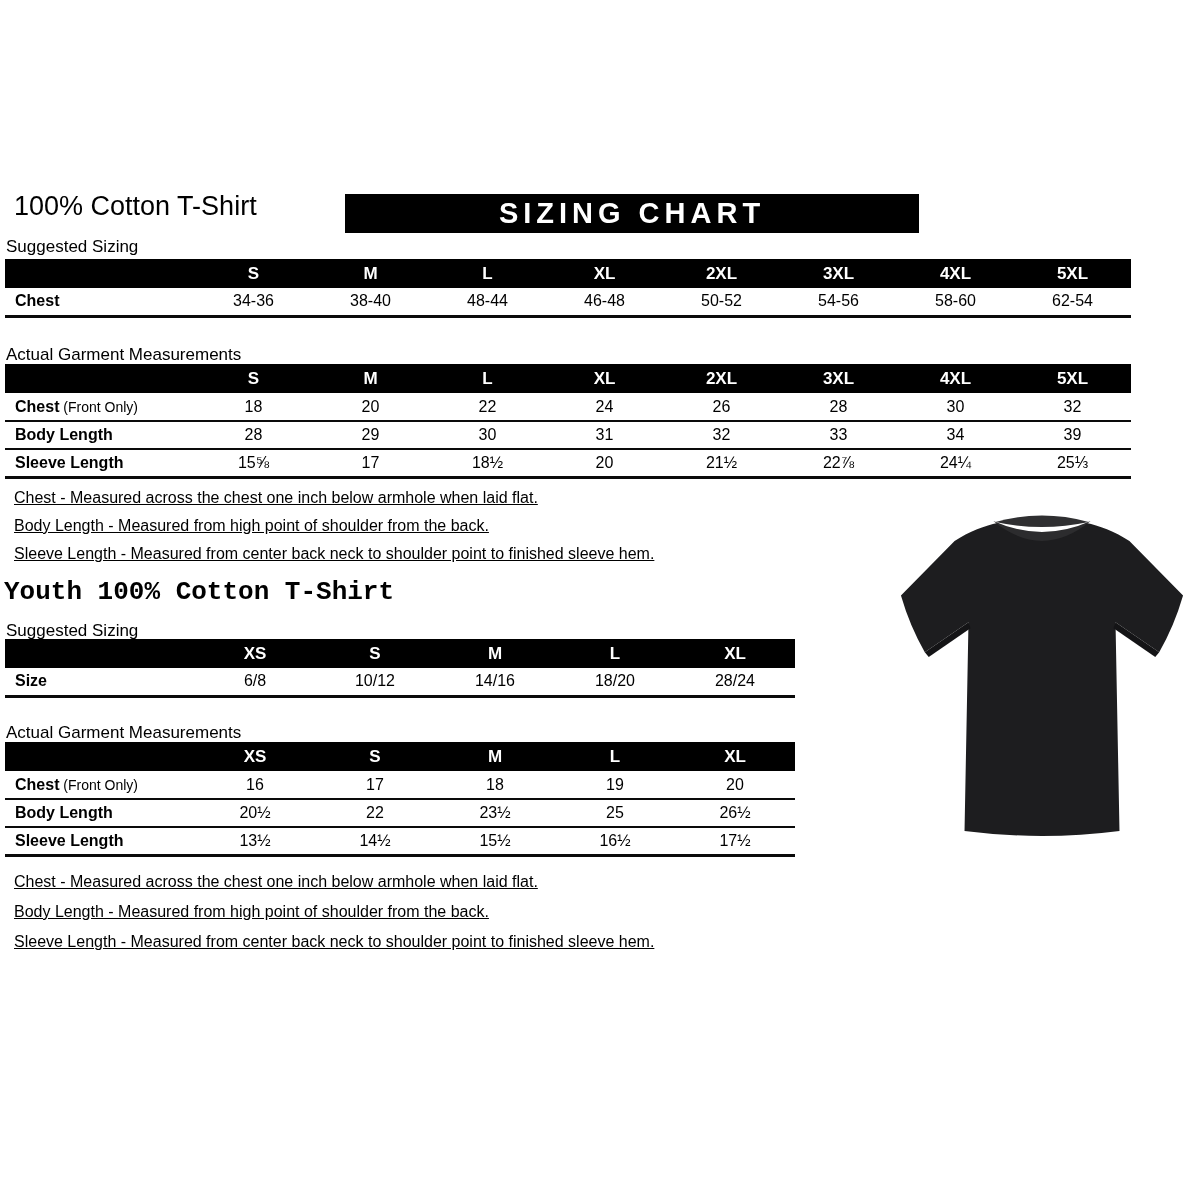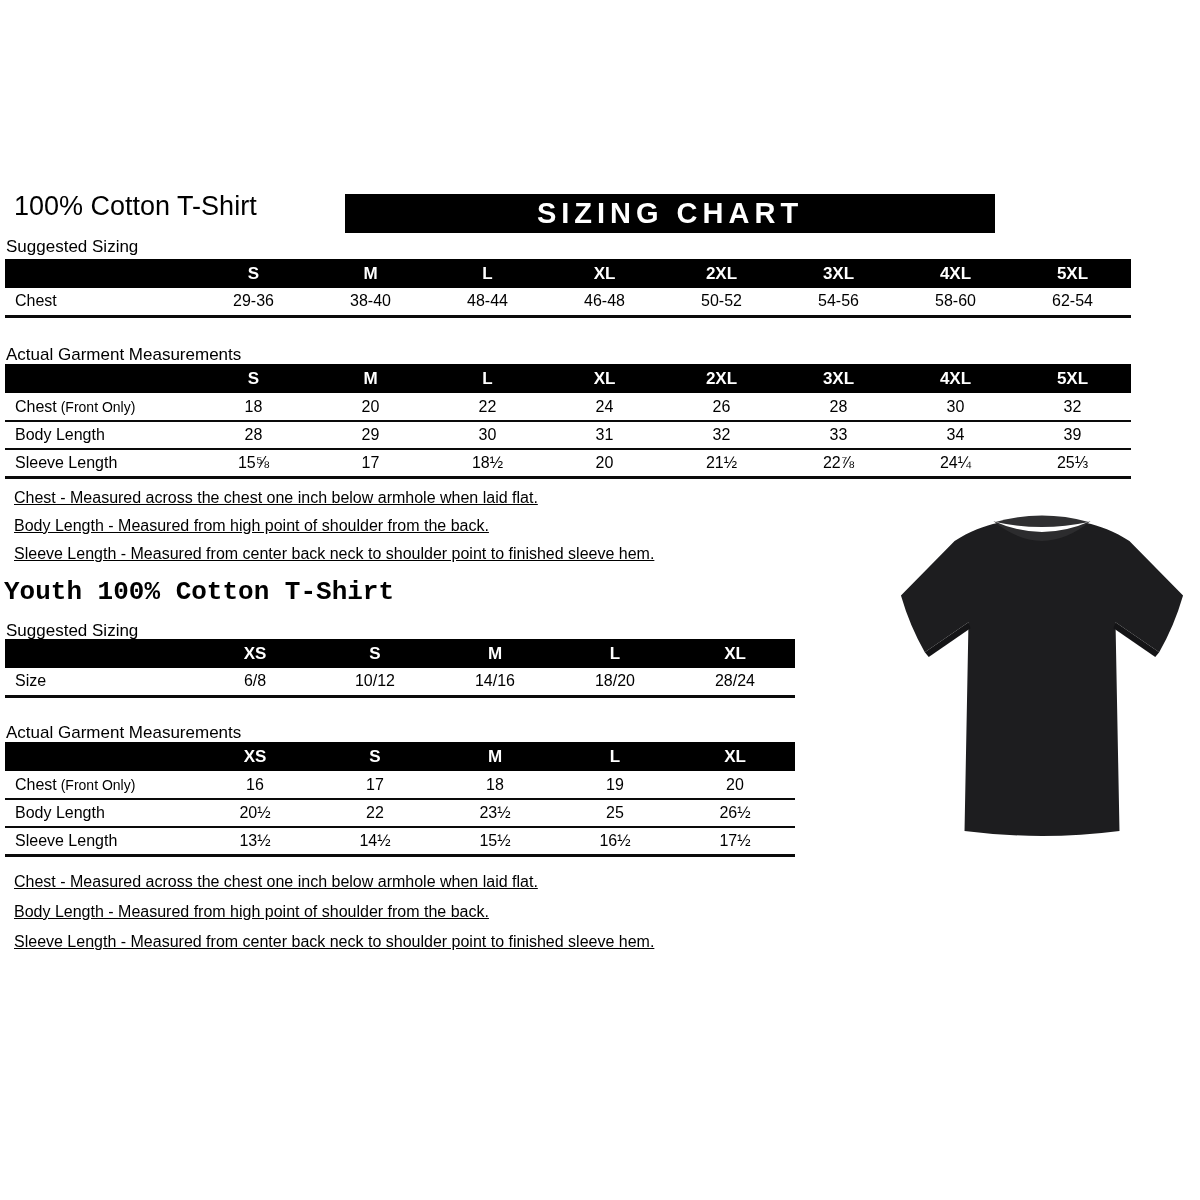--- a/index.html
+++ b/index.html
@@ -28,38 +28,38 @@
   table.sizetable thead th {
     background:#000; color:#fff; font-weight:bold; font-size:17px;
     height:29px; text-align:center; vertical-align:middle; padding:0;
   }
   table.sizetable tbody tr { border-bottom:2px solid #0a0a0a; }
   table.sizetable tbody tr:last-child { border-bottom-width:3px; }
   table.sizetable td, table.sizetable tbody th {
     height:28px; font-size:16px; text-align:center; vertical-align:middle; padding:0;
   }
   table.sizetable tbody th.rowlabel { text-align:left; padding-left:10px; font-weight:normal; white-space:nowrap; }
-  table.sizetable tbody th.rowlabel .lbl { font-weight:normal; }
+  table.sizetable tbody th.rowlabel .lbl { font-weight:bold; }
   table.sizetable tbody th.rowlabel .sfx { font-weight:normal; font-size:14px; }
 
   .notes { position:absolute; font-size:16px;text-decoration:underline; }
   .notes .note-line { white-space:nowrap; }
   .notes-adult .note-line { margin-bottom:10px; }
   .notes-youth .note-line { margin-bottom:12px; }
 
   .tshirt { position:absolute; }
 </style>
 </head>
 <body>
 
 <div class="page">
 
   <div class="title-adult" style="left:14px; top:163px;">100% Cotton T-Shirt</div>
 
-  <div class="banner" style="left:345px; top:166px; width:650px; height:39px;">SIZING CHART</div>
+  <div class="banner" style="left:345px; top:166px; width:574px; height:39px;">SIZING CHART</div>
 
   <div class="seclabel" style="left:6px; top:209px;">Suggested Sizing</div>
 
   <table class="sizetable" style="left:5px; top:231px; width:1126px;">
       <colgroup>
         <col style="width: 190px;">
         <col>
         <col>
         <col>
         <col>
@@ -77,21 +77,21 @@
           <th>XL</th>
           <th>2XL</th>
           <th>3XL</th>
           <th>4XL</th>
           <th>5XL</th>
         </tr>
       </thead>
       <tbody>
         <tr>
           <th class="rowlabel"><span class="lbl">Chest</span></th>
-          <td>29-36</td>
+          <td>34-36</td>
           <td>38-40</td>
           <td>48-44</td>
           <td>46-48</td>
           <td>50-52</td>
           <td>54-56</td>
           <td>58-60</td>
           <td>62-54</td>
         </tr>
       </tbody>
     </table>

